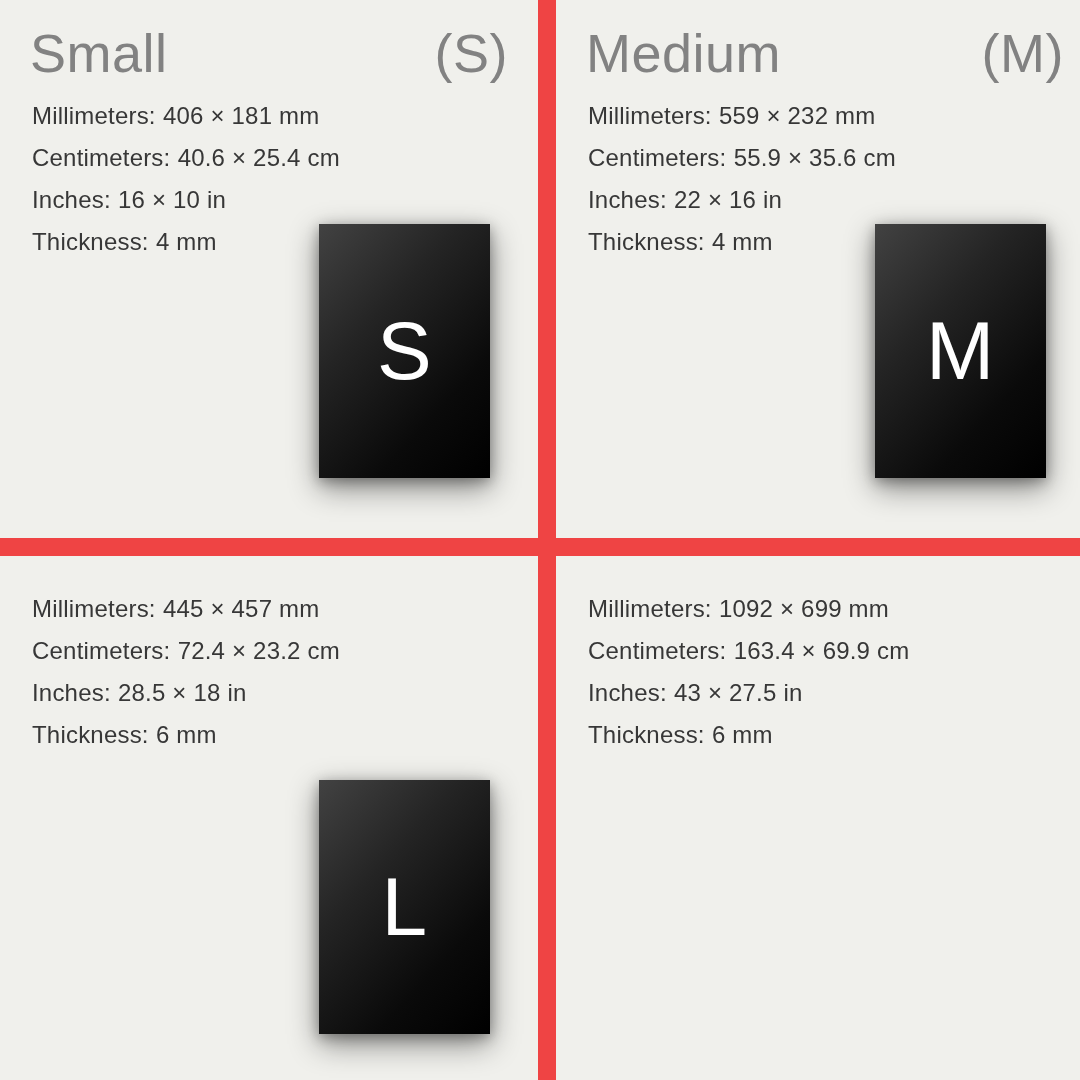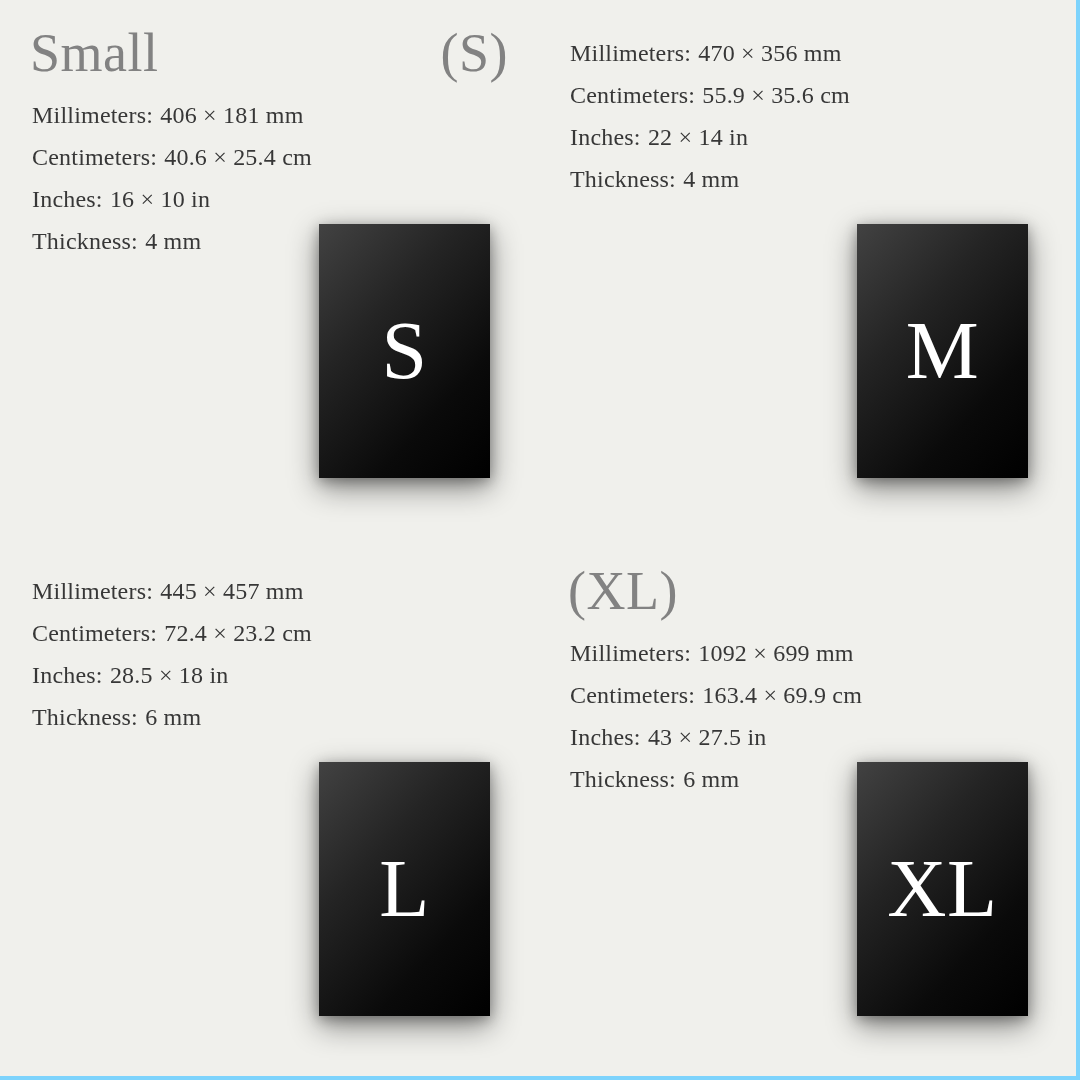--- a/index.html
+++ b/index.html
@@ -6,23 +6,23 @@
     margin: 0;
     padding: 0;
     background: #dcdcd6;
   }
   .canvas {
     width: 1080px;
     height: 1080px;
     display: grid;
     grid-template-columns: 538px 538px;
     grid-template-rows: 538px 538px;
-    gap: 0;
-    background: #7dd3fc; 
-    font-family: Liberation Serif, serif;
+    gap: 18px;
+    background: #ef4444; 
+    font-family: Liberation Sans, sans-serif;
   }
   .quadrant {
     background: #f0f0ec;
     position: relative;
     box-sizing: border-box;
     padding: 22px 30px 0 30px;
     overflow: hidden;
   }
   .q-head {
     display: flex;
@@ -98,32 +98,36 @@
         <span class="spec-label">Thickness:</span>
         <span class="spec-value">4 mm</span>
       </li>
     </ul>
     <div class="board">
       <span class="board-letter">S</span>
     </div>
   </section>
 
   <section class="quadrant">
+    <header class="q-head">
+      <h2 class="q-title">Medium</h2>
+      <span class="q-abbr">(M)</span>
+    </header>
     <ul class="specs">
       <li class="spec-line">
         <span class="spec-label">Millimeters:</span>
-        <span class="spec-value">470 × 356 mm</span>
+        <span class="spec-value">559 × 232 mm</span>
       </li>
       <li class="spec-line">
         <span class="spec-label">Centimeters:</span>
         <span class="spec-value">55.9 × 35.6 cm</span>
       </li>
       <li class="spec-line">
         <span class="spec-label">Inches:</span>
-        <span class="spec-value">22 × 14 in</span>
+        <span class="spec-value">22 × 16 in</span>
       </li>
       <li class="spec-line">
         <span class="spec-label">Thickness:</span>
         <span class="spec-value">4 mm</span>
       </li>
     </ul>
     <div class="board">
       <span class="board-letter">M</span>
     </div>
   </section>
@@ -147,38 +151,34 @@
         <span class="spec-value">6 mm</span>
       </li>
     </ul>
     <div class="board">
       <span class="board-letter">L</span>
     </div>
   </section>
 
   <section class="quadrant">
     <header class="q-head">
-      <span class="q-abbr">(XL)</span>
     </header>
     <ul class="specs">
       <li class="spec-line">
         <span class="spec-label">Millimeters:</span>
         <span class="spec-value">1092 × 699 mm</span>
       </li>
       <li class="spec-line">
         <span class="spec-label">Centimeters:</span>
         <span class="spec-value">163.4 × 69.9 cm</span>
       </li>
       <li class="spec-line">
         <span class="spec-label">Inches:</span>
         <span class="spec-value">43 × 27.5 in</span>
       </li>
       <li class="spec-line">
         <span class="spec-label">Thickness:</span>
         <span class="spec-value">6 mm</span>
       </li>
     </ul>
-    <div class="board">
-      <span class="board-letter">XL</span>
-    </div>
   </section>
 
 </div>
 
 </body></html>

